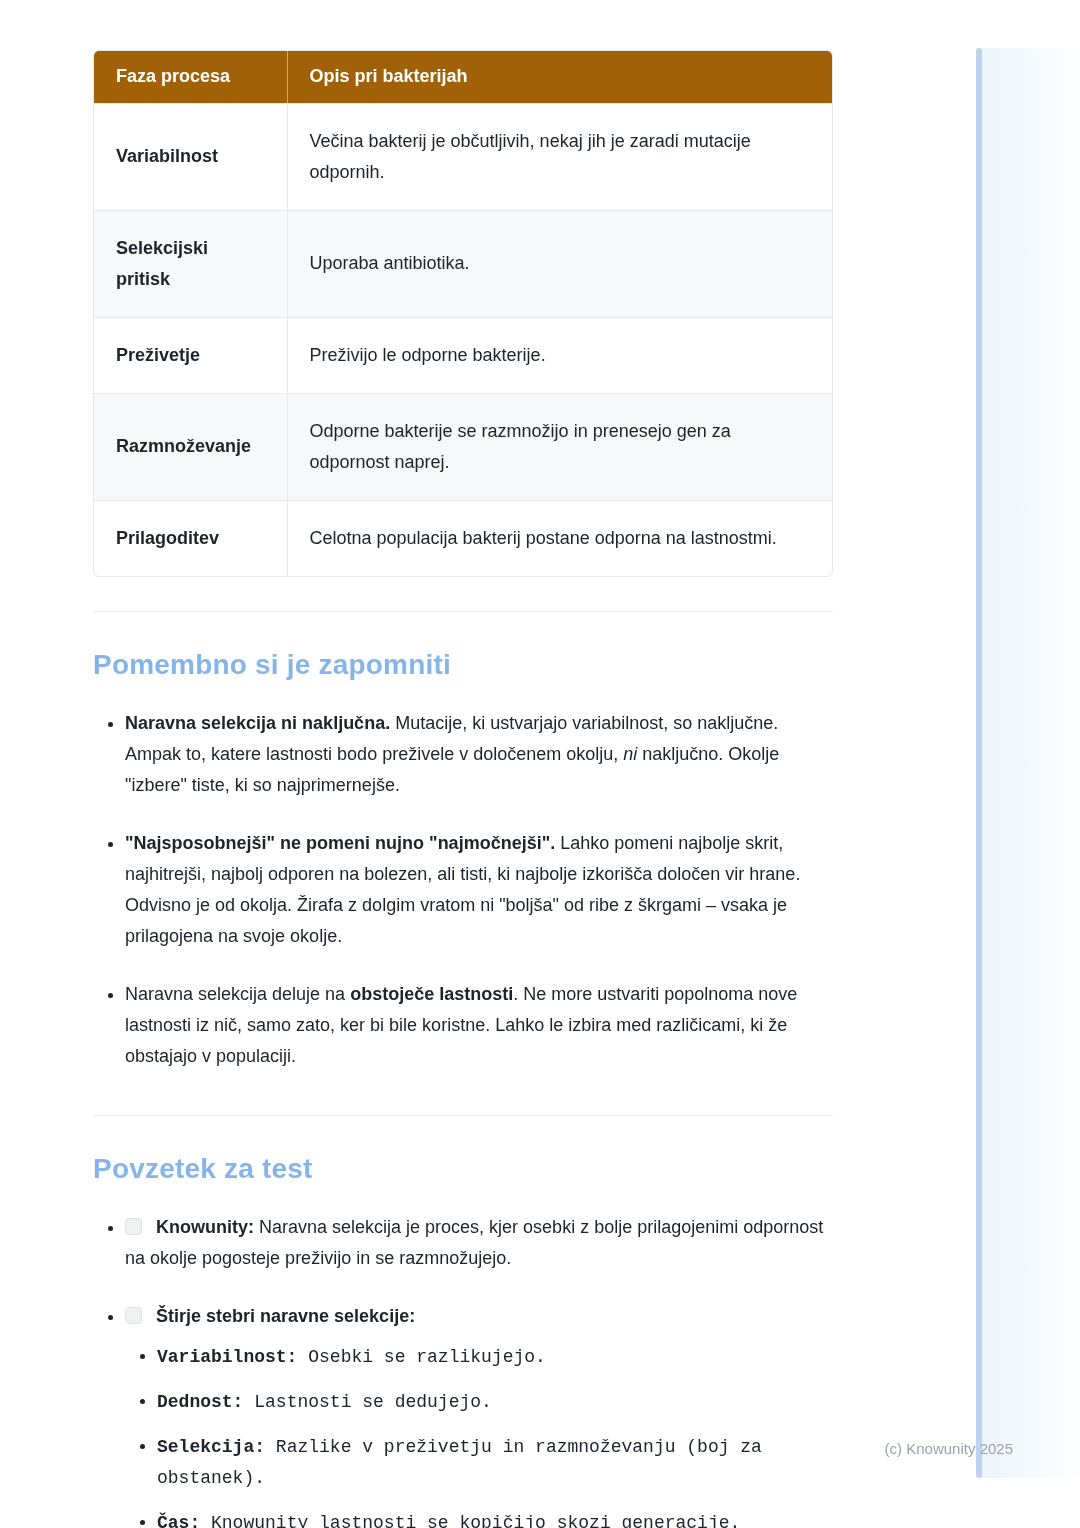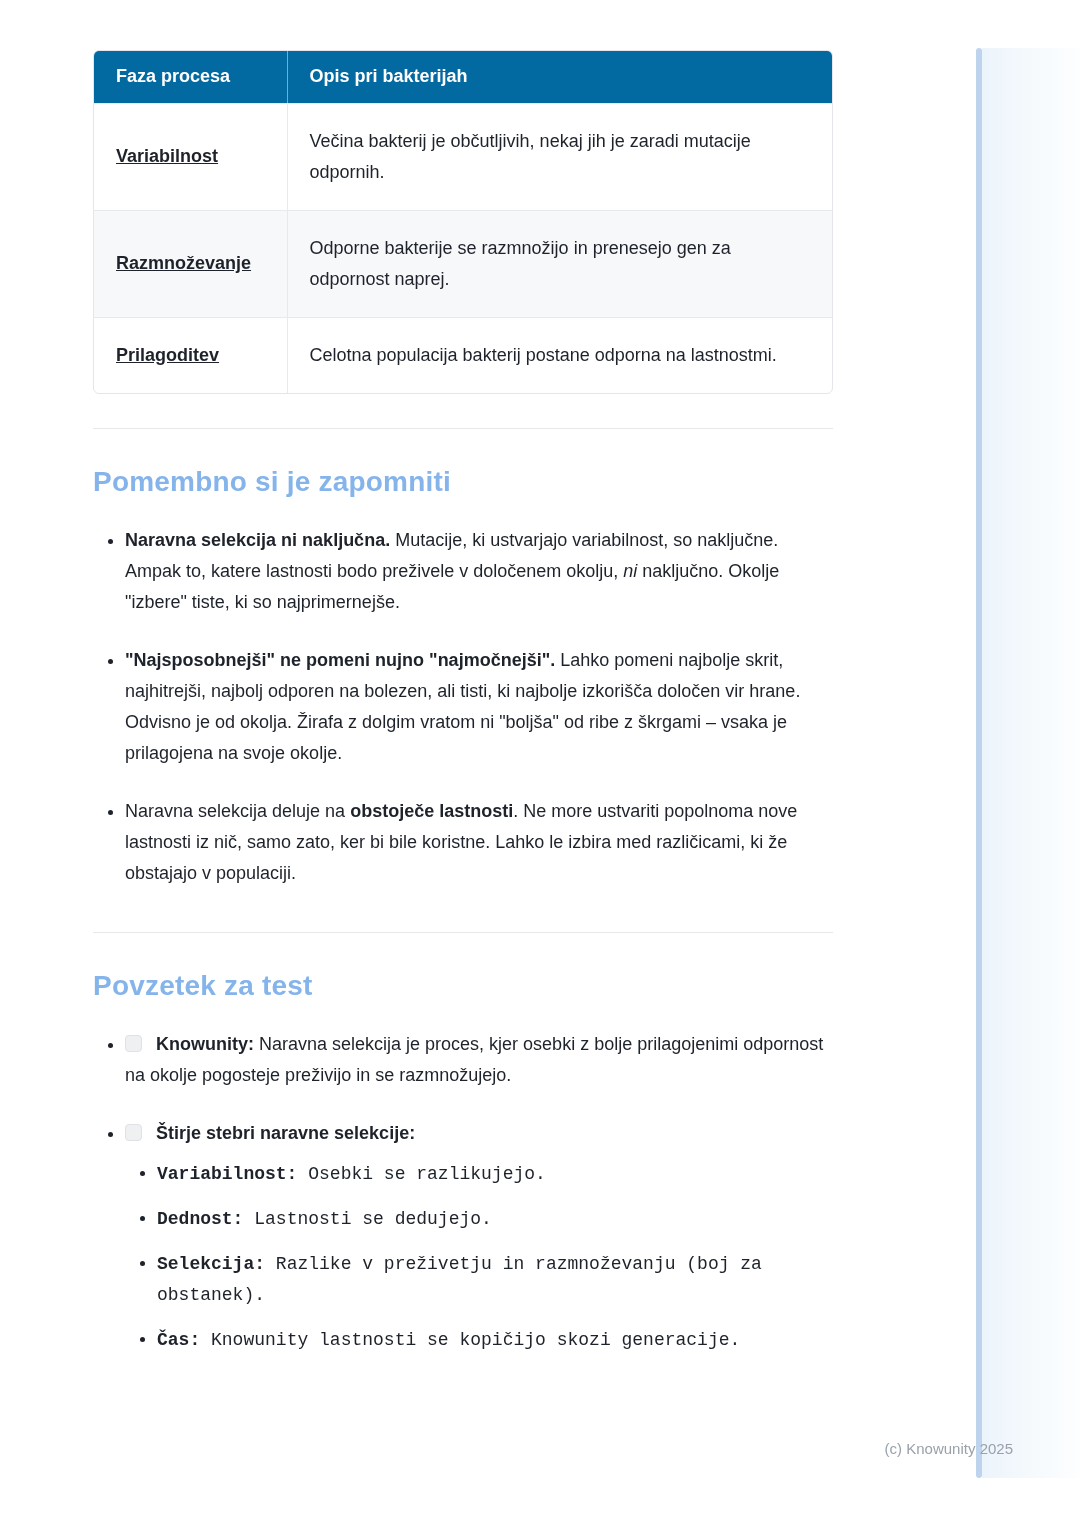--- a/index.html
+++ b/index.html
@@ -22,39 +22,39 @@
     border: 1px solid #e4e6ea;
     border-radius: 6px;
     overflow: hidden;
   }
   table {
     width: 100%;
     border-collapse: collapse;
     font-size: 18px;
   }
   th {
-    background: #0369a1;
+    background: #a16207;
     color: #ffffff;
     text-align: left;
     font-weight: 700;
     padding: 14px 22px;
     height: 52px;
   }
   td {
     padding: 22px 24px 22px 22px;
     vertical-align: middle;
     line-height: 31px;
     border-top: 1px solid #e7e9ec;
   }
   th.col-phase, td.col-phase {
     width: 193px;
     border-right: 1px solid #e7e9ec;
   }
   th.col-phase { border-right: 1px solid rgba(255,255,255,0.45); }
-  td.col-phase { font-weight: 700; text-decoration: underline; }
+  td.col-phase { font-weight: 700; }
   tbody tr:nth-child(even) { background: #f7f8fa; }
   
   hr.divider {
     border: none;
     border-top: 1px solid #e7e8ea;
     height: 0;
   }
   .hr-1 { margin-top: 34px; }
   .hr-2 { margin-top: 43px; }
   h2.section-title {
@@ -131,20 +131,28 @@
           <th class="col-phase">Faza procesa</th>
           <th>Opis pri bakterijah</th>
         </tr>
       </thead>
       <tbody>
         <tr>
           <td class="col-phase">Variabilnost</td>
           <td>Večina bakterij je občutljivih, nekaj jih je zaradi mutacije odpornih.</td>
         </tr>
         <tr>
+          <td class="col-phase">Selekcijski pritisk</td>
+          <td>Uporaba antibiotika.</td>
+        </tr>
+        <tr>
+          <td class="col-phase">Preživetje</td>
+          <td>Preživijo le odporne bakterije.</td>
+        </tr>
+        <tr>
           <td class="col-phase">Razmnoževanje</td>
           <td>Odporne bakterije se razmnožijo in prenesejo gen za odpornost naprej.</td>
         </tr>
         <tr>
           <td class="col-phase">Prilagoditev</td>
           <td>Celotna populacija bakterij postane odporna na lastnostmi.</td>
         </tr>
       </tbody>
     </table>
   </div>

